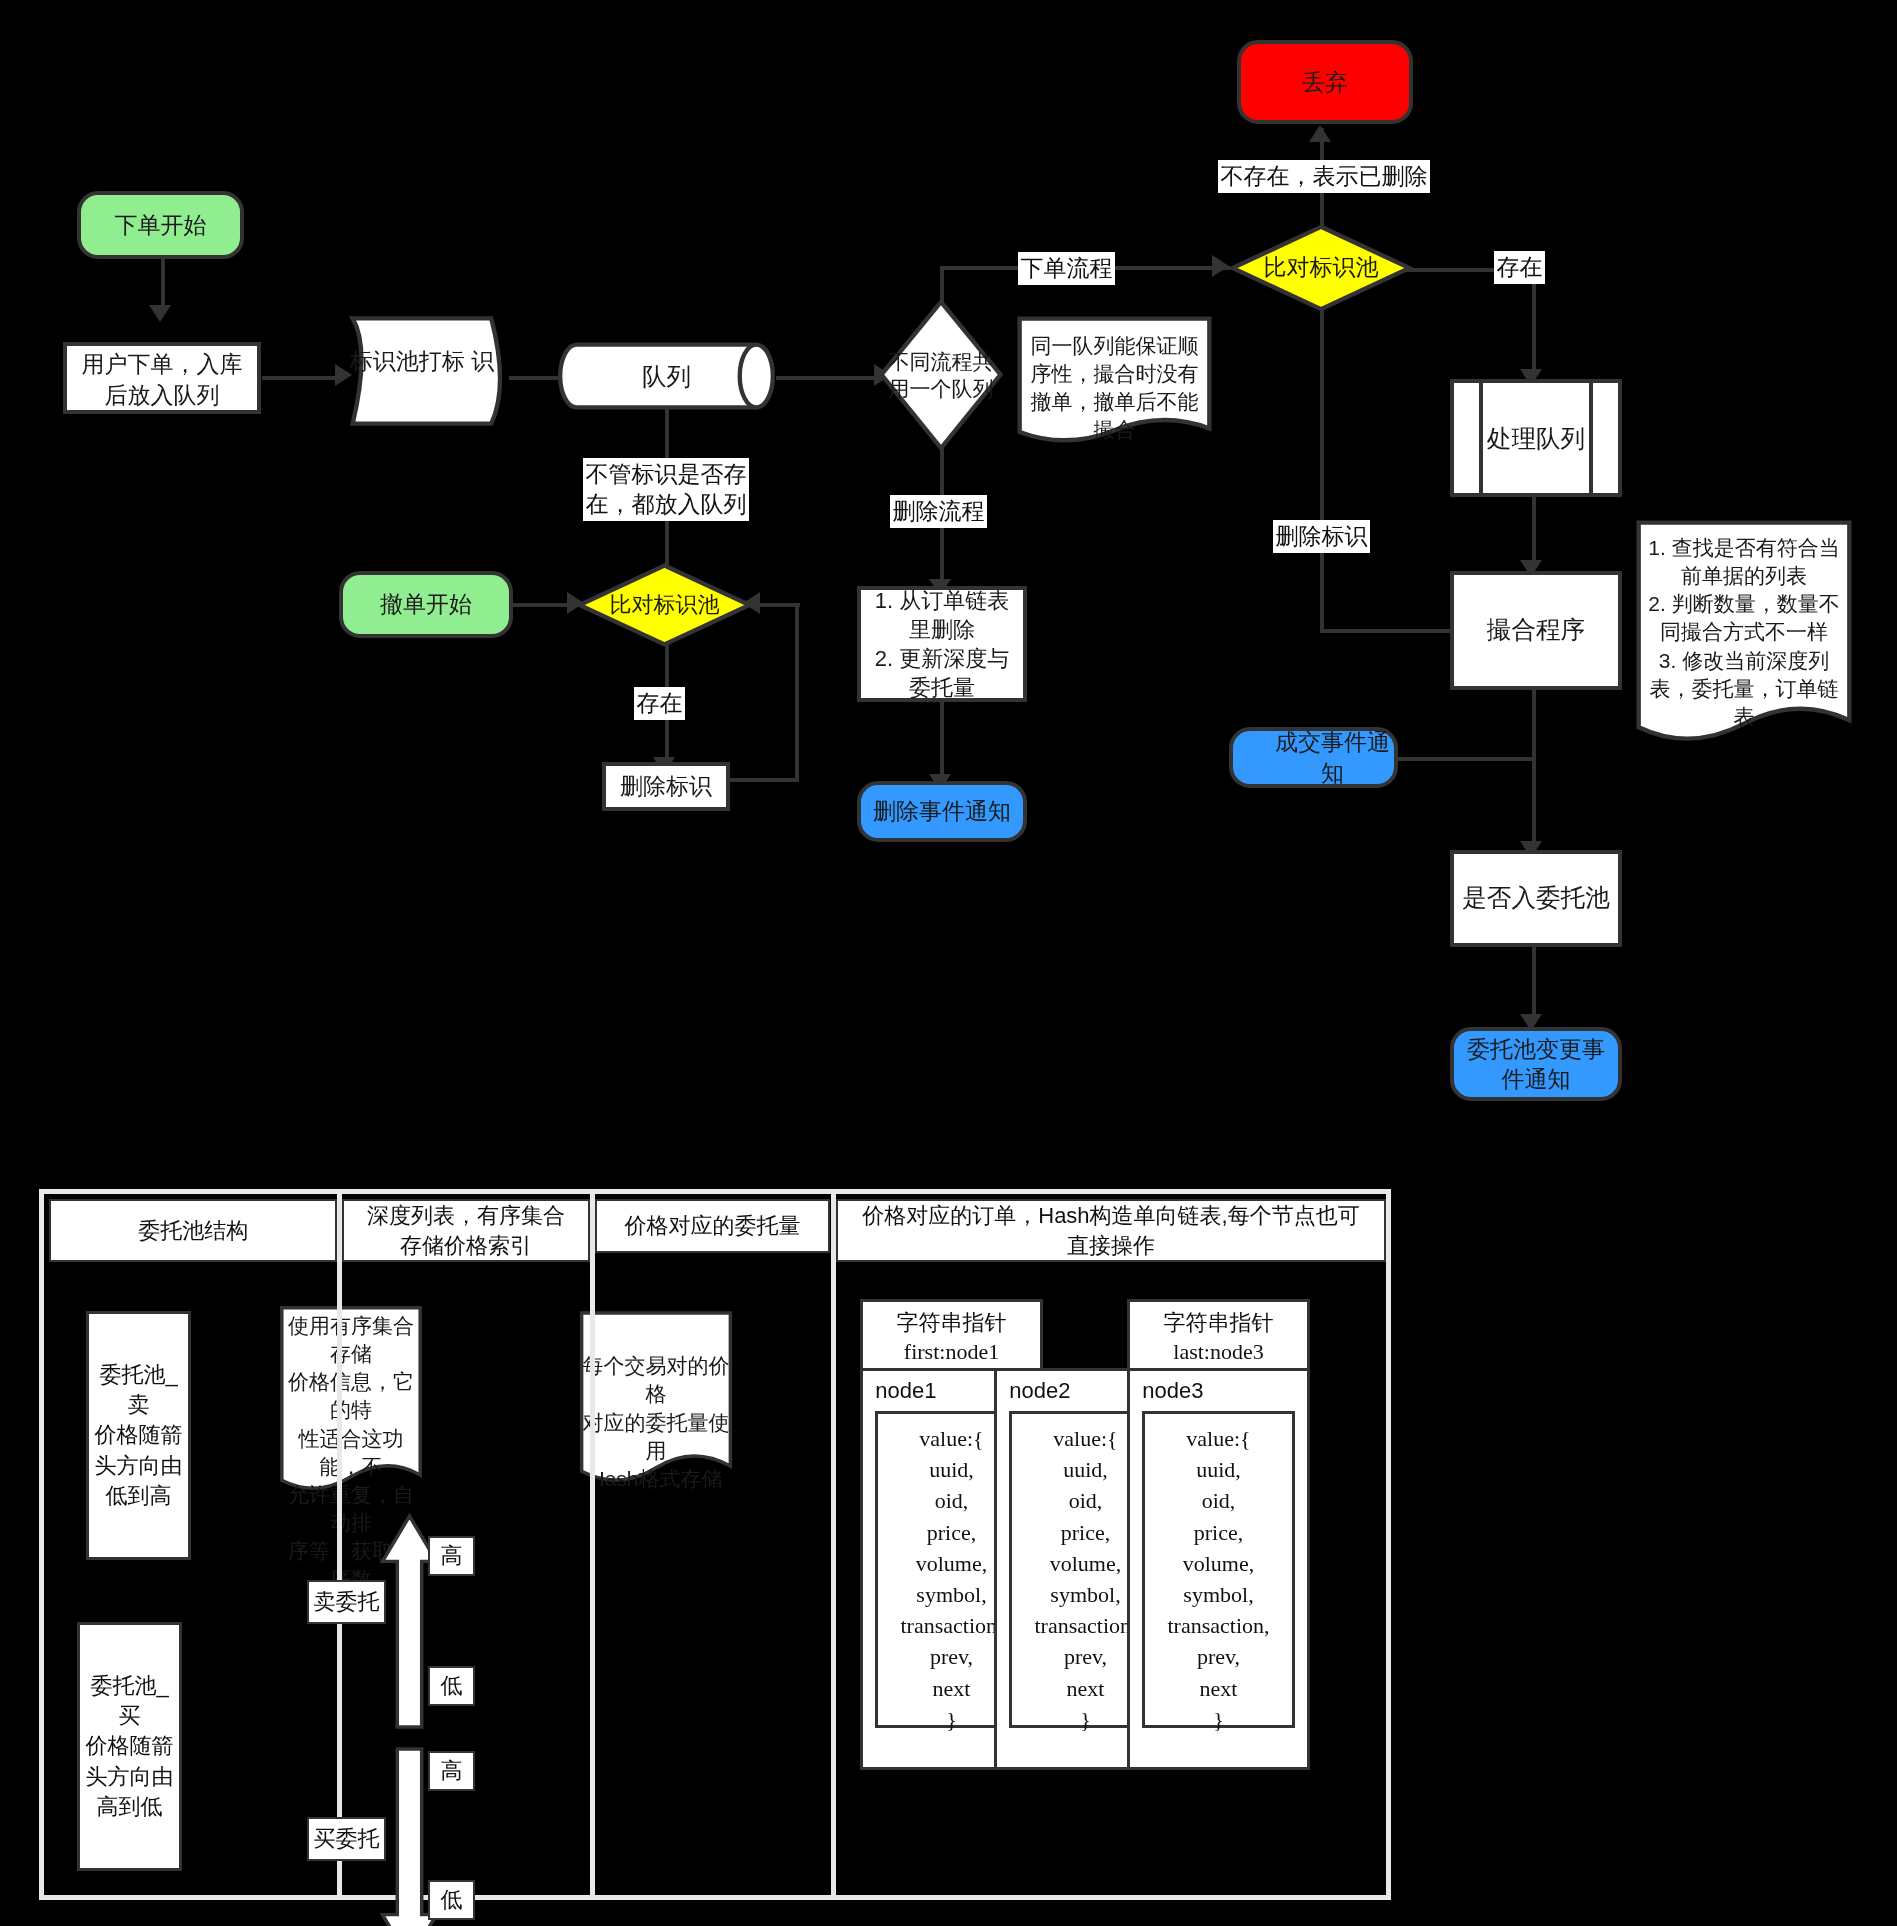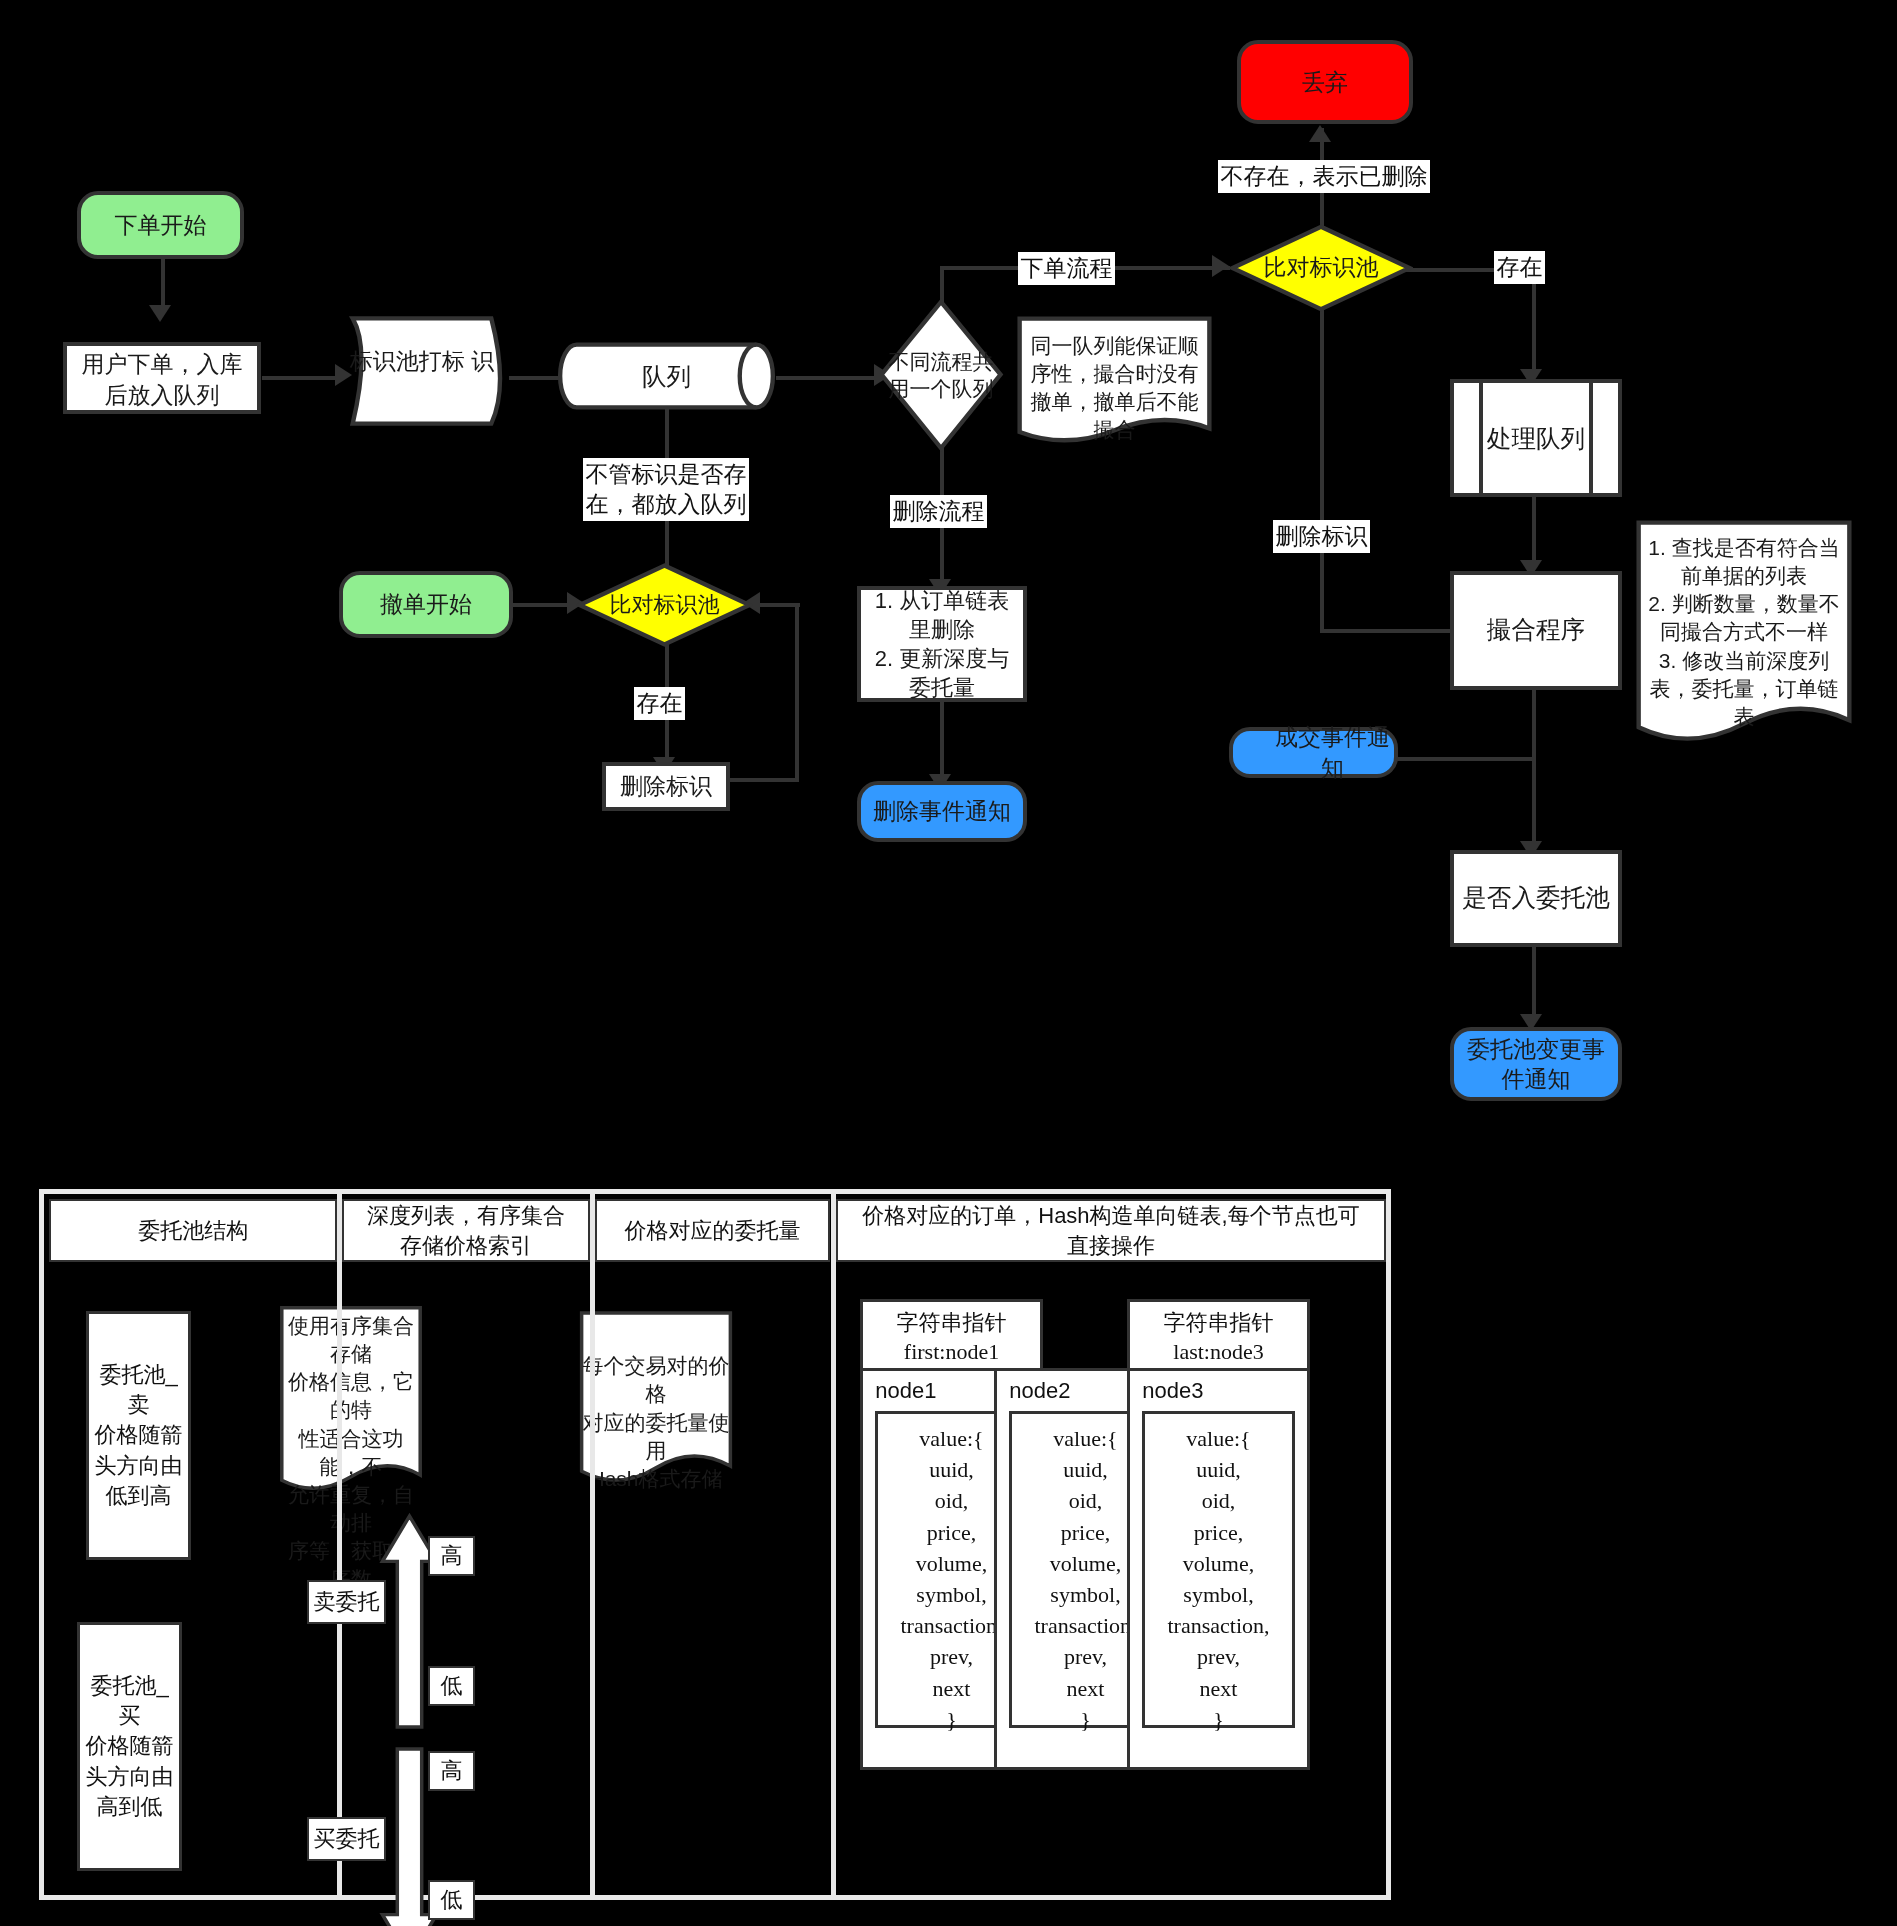--- a/index.html
+++ b/index.html
@@ -217,21 +217,21 @@
     </svg>
     <div class="dlbl" style="top:5.3px;font-size:21px;white-space:pre-line;">1. 查找是否有符合当
 前单据的列表
 2. 判断数量，数量不
 同撮合方式不一样
 3. 修改当前深度列
 表，委托量，订单链
 表</div>
   </div>
 
-  <div class="node stadium blue" style="left:1229px;top:727px;width:169px;height:51px;font-size:23px;padding-left:38px;">
+  <div class="node stadium blue" style="left:1229px;top:727px;width:169px;height:61px;font-size:23px;padding-left:38px;">
     <span>成交事件通知</span>
   </div>
 
   <div class="node rect" style="left:1450px;top:850px;width:172px;height:97px;font-size:24.6px;">
     <span>是否入委托池</span>
   </div>
 
   <div class="node stadium blue" style="left:1450px;top:1027px;width:172px;height:74px;white-space:pre-line;font-size:23px;">
     <span>委托池变更事
 件通知</span>
@@ -274,21 +274,21 @@
 
   <div id="table">
 
     <div class="vdiv" style="left:293px;"></div>
     <div class="vdiv" style="left:546px;"></div>
     <div class="vdiv" style="left:787px;"></div>
 
     <div class="thead" style="left:5.3px;width:288px;height:63px;">委托池结构</div>
     <div class="thead" style="left:298px;width:248px;height:63px;white-space:pre-line;">深度列表，有序集合
 存储价格索引</div>
-    <div class="thead" style="left:551px;width:235px;height:63px;">价格对应的委托量</div>
+    <div class="thead" style="left:551px;width:235px;height:54px;">价格对应的委托量</div>
     <div class="thead" style="left:792px;width:550px;height:63px;white-space:pre-line;">价格对应的订单，Hash构造单向链表,每个节点也可
 直接操作</div>
 
     <div class="cellbox" style="left:42px;top:117px;width:105px;height:249px;white-space:pre-line;">委托池_卖
 价格随箭
 头方向由
 低到高</div>
     <div class="cellbox" style="left:33px;top:428px;width:105px;height:249px;white-space:pre-line;">委托池_买
 价格随箭
 头方向由

